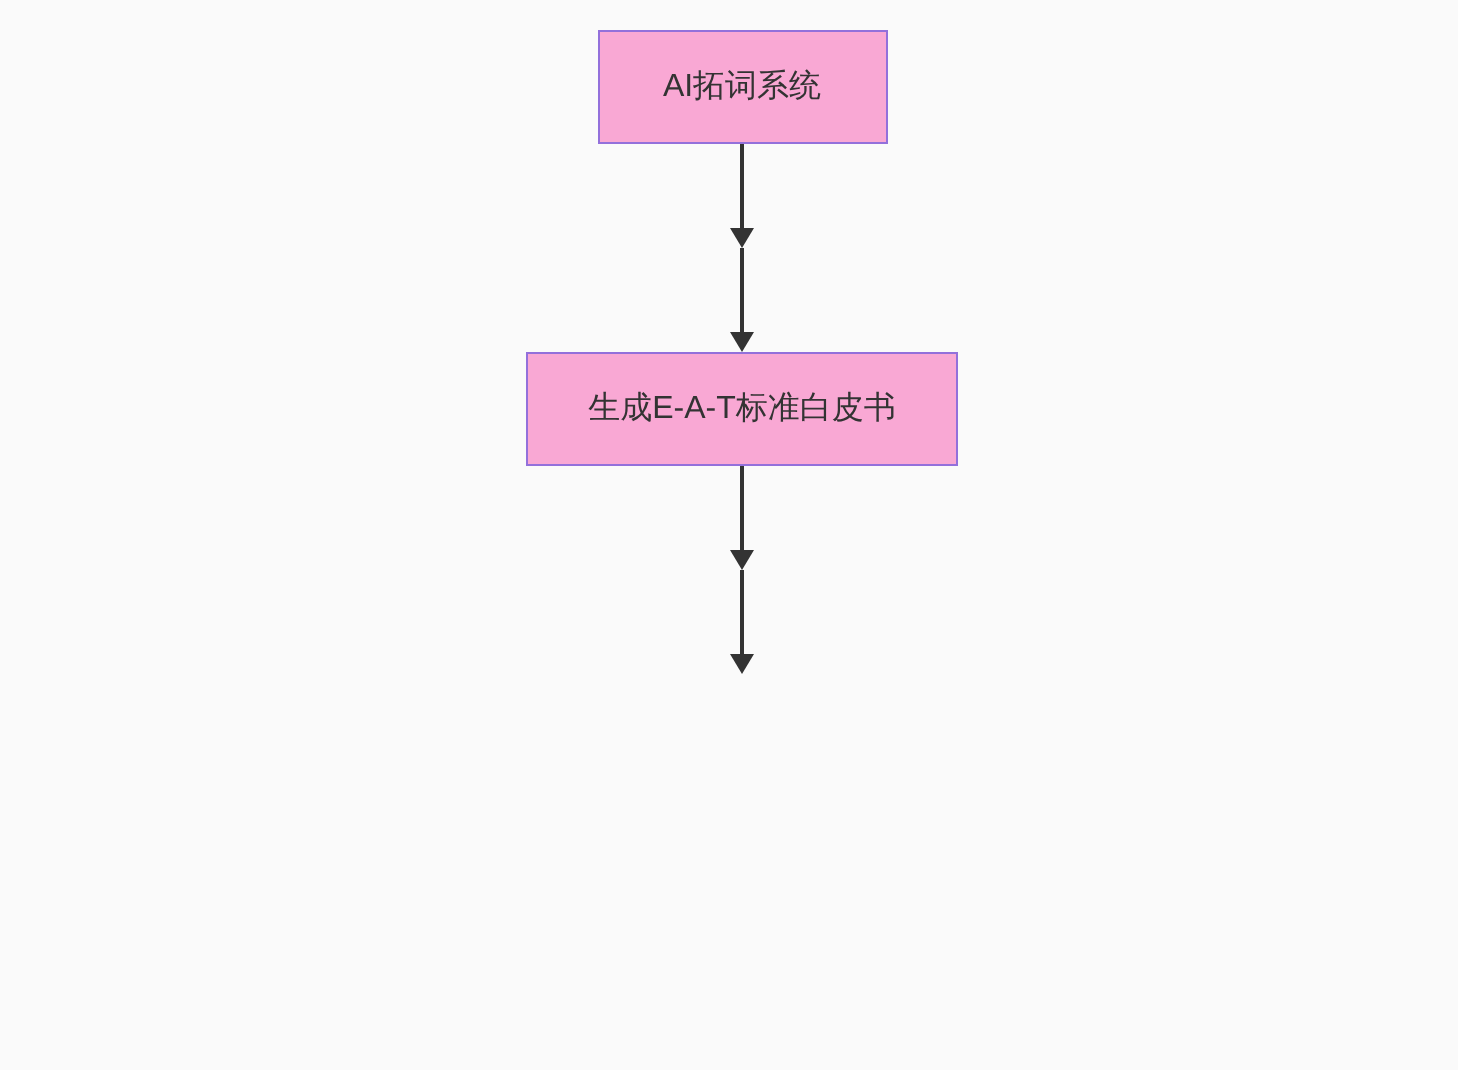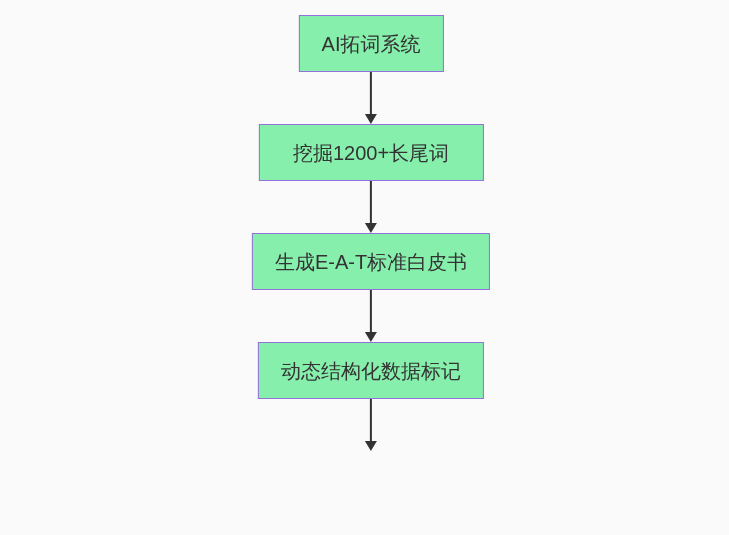--- a/index.html
+++ b/index.html
@@ -20,27 +20,27 @@
     left: 371px;
     transform: translateX(-50%);
     display: flex;
     flex-direction: column;
     align-items: center;
   }
   .flow-node {
     box-sizing: border-box;
     height: 57px;
     padding: 0 22px;
-    background: #86efac;
+    background: #f9a8d4;
     border: 1px solid #9370DB;
     display: flex;
     align-items: center;
     justify-content: center;
     color: #333333;
-    font-size: 20px;
+    font-size: 16px;
     line-height: 1.2;
     white-space: nowrap;
     text-align: center;
   }
   
   .flow-node:nth-of-type(1) { min-width: 145px; }
   .flow-node:nth-of-type(2) { min-width: 192px; }
   .flow-node:nth-of-type(3) { min-width: 225px; }
   .flow-node:nth-of-type(4) { min-width: 216px; }
   .flow-node:nth-of-type(5) { min-width: 233px; }
@@ -70,41 +70,35 @@
 
   <div class="flow-node">
     <span>AI拓词系统</span>
   </div>
 
   <div class="flow-edge">
     <div class="edge-line"></div>
     <div class="edge-arrowhead"></div>
   </div>
 
-  <div class="flow-node">
-    <span>挖掘1200+长尾词</span>
-  </div>
 
   <div class="flow-edge">
     <div class="edge-line"></div>
     <div class="edge-arrowhead"></div>
   </div>
 
   <div class="flow-node">
     <span>生成E-A-T标准白皮书</span>
   </div>
 
   <div class="flow-edge">
     <div class="edge-line"></div>
     <div class="edge-arrowhead"></div>
   </div>
 
-  <div class="flow-node">
-    <span>动态结构化数据标记</span>
-  </div>
 
   <div class="flow-edge">
     <div class="edge-line"></div>
     <div class="edge-arrowhead"></div>
   </div>
 
 
 </div>
 
 </body></html>

